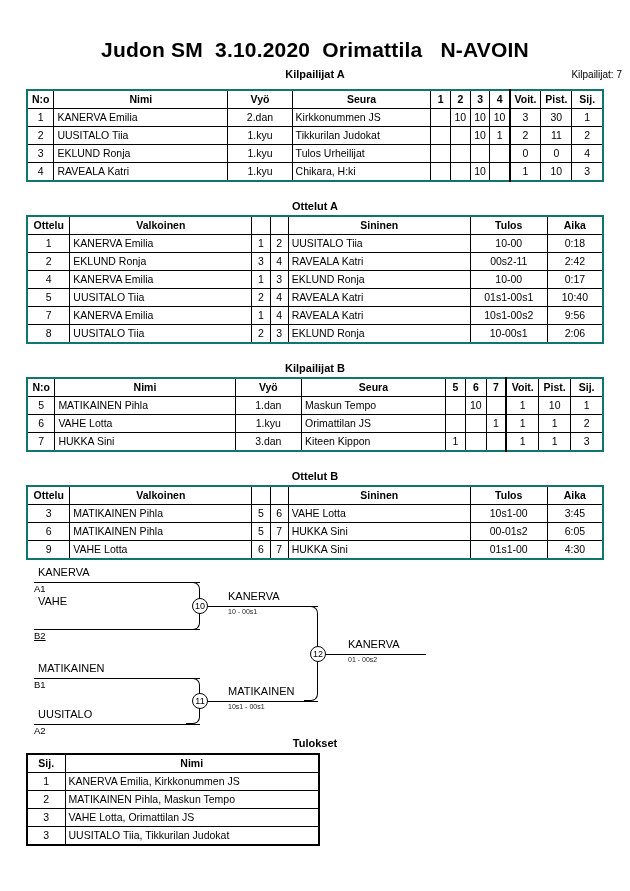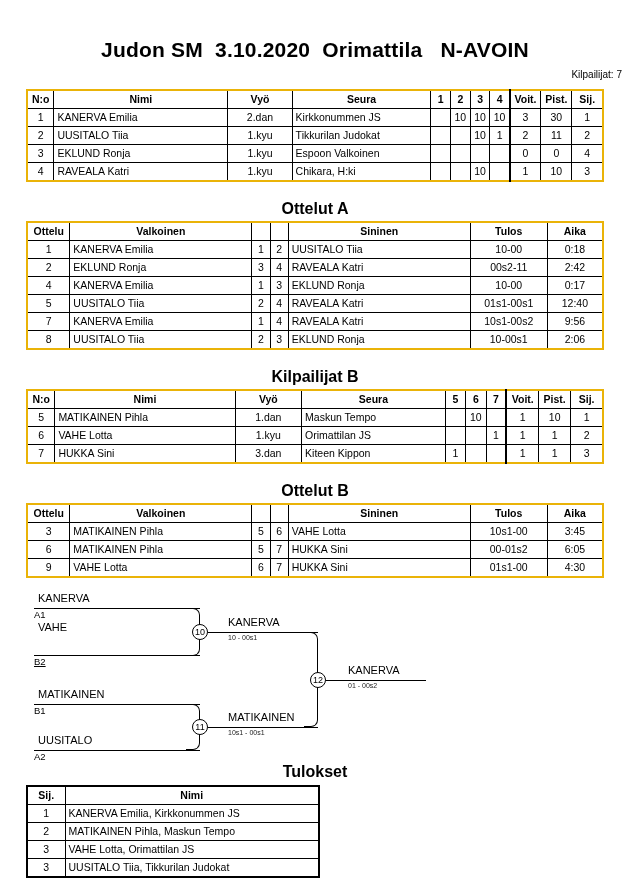--- a/index.html
+++ b/index.html
@@ -37,31 +37,31 @@
   .entrant-count {
     position: absolute;
     right: 8px;
     top: 1px;
     font-size: 10px;
     font-weight: normal;
   }
 
   .section-head {
     text-align: center;
-    font-size: 16px;
+    font-size: 11px;
     font-weight: bold;
     margin: 0;
   }
 
   
   .tbl-wrap { padding: 0 26px; }
   table.grid {
     border-collapse: collapse;
     width: 100%;
-    border: 2px solid #eab308;
+    border: 2px solid #0f766e;
     font-size: 10.5px;
     background: #fff;
   }
   table.grid th,
   table.grid td {
     border: 1px solid #000;
     padding: 1px 3px;
     height: 17px;
     line-height: 15px;
     font-weight: normal;
@@ -112,21 +112,21 @@
   }
   table.results th { font-weight: bold; text-align: center; }
   table.results col.sij  { width: 38px; }
   table.results col.nimi { width: 254px; }
 
   
   .bracket {
     position: relative;
     width: 502px;
     height: 175px;
-    margin-top: 8px;
+    margin-top: 0;
   }
   .bracket .seed-label,
   .bracket .win-label {
     position: absolute;
     font-size: 11px;
     white-space: nowrap;
   }
   .bracket .code {
     position: absolute;
     font-size: 9.5px;
@@ -169,20 +169,21 @@
     border-left: none;
     border-radius: 0 7px 7px 0;
     background: transparent;
   }
 </style>
 </head>
 <body>
 
 <div class="doc-title">Judon SM  3.10.2020  Orimattila   N-AVOIN</div>
 <div class="sub-row">
+  <div class="sub-title">Kilpailijat A</div>
   <div class="entrant-count">Kilpailijat: 7</div>
 </div>
 
 <div class="tbl-wrap" style="margin-top:3px;">
   <table class="grid pool">
     <colgroup>
       <col class="no">
         <col class="nimi">
         <col class="vyo">
         <col class="seura">
@@ -233,21 +234,21 @@
         <td class="c">10</td>
         <td class="c">1</td>
         <td class="c thickleft">2</td>
         <td class="c">11</td>
         <td class="c">2</td>
       </tr>
       <tr>
         <td class="c">3</td>
         <td class="l">EKLUND Ronja</td>
         <td class="c">1.kyu</td>
-        <td class="l">Espoon Valkoinen</td>
+        <td class="l">Tulos Urheilijat</td>
         <td class="c"></td>
         <td class="c"></td>
         <td class="c"></td>
         <td class="c"></td>
         <td class="c thickleft">0</td>
         <td class="c">0</td>
         <td class="c">4</td>
       </tr>
       <tr>
         <td class="c">4</td>
@@ -317,21 +318,21 @@
         <td class="c">10-00</td>
         <td class="c">0:17</td>
       </tr>
       <tr>
         <td class="c">5</td>
         <td class="l">UUSITALO Tiia</td>
         <td class="c">2</td>
         <td class="c">4</td>
         <td class="l">RAVEALA Katri</td>
         <td class="c">01s1-00s1</td>
-        <td class="c">12:40</td>
+        <td class="c">10:40</td>
       </tr>
       <tr>
         <td class="c">7</td>
         <td class="l">KANERVA Emilia</td>
         <td class="c">1</td>
         <td class="c">4</td>
         <td class="l">RAVEALA Katri</td>
         <td class="c">10s1-00s2</td>
         <td class="c">9:56</td>
       </tr>

